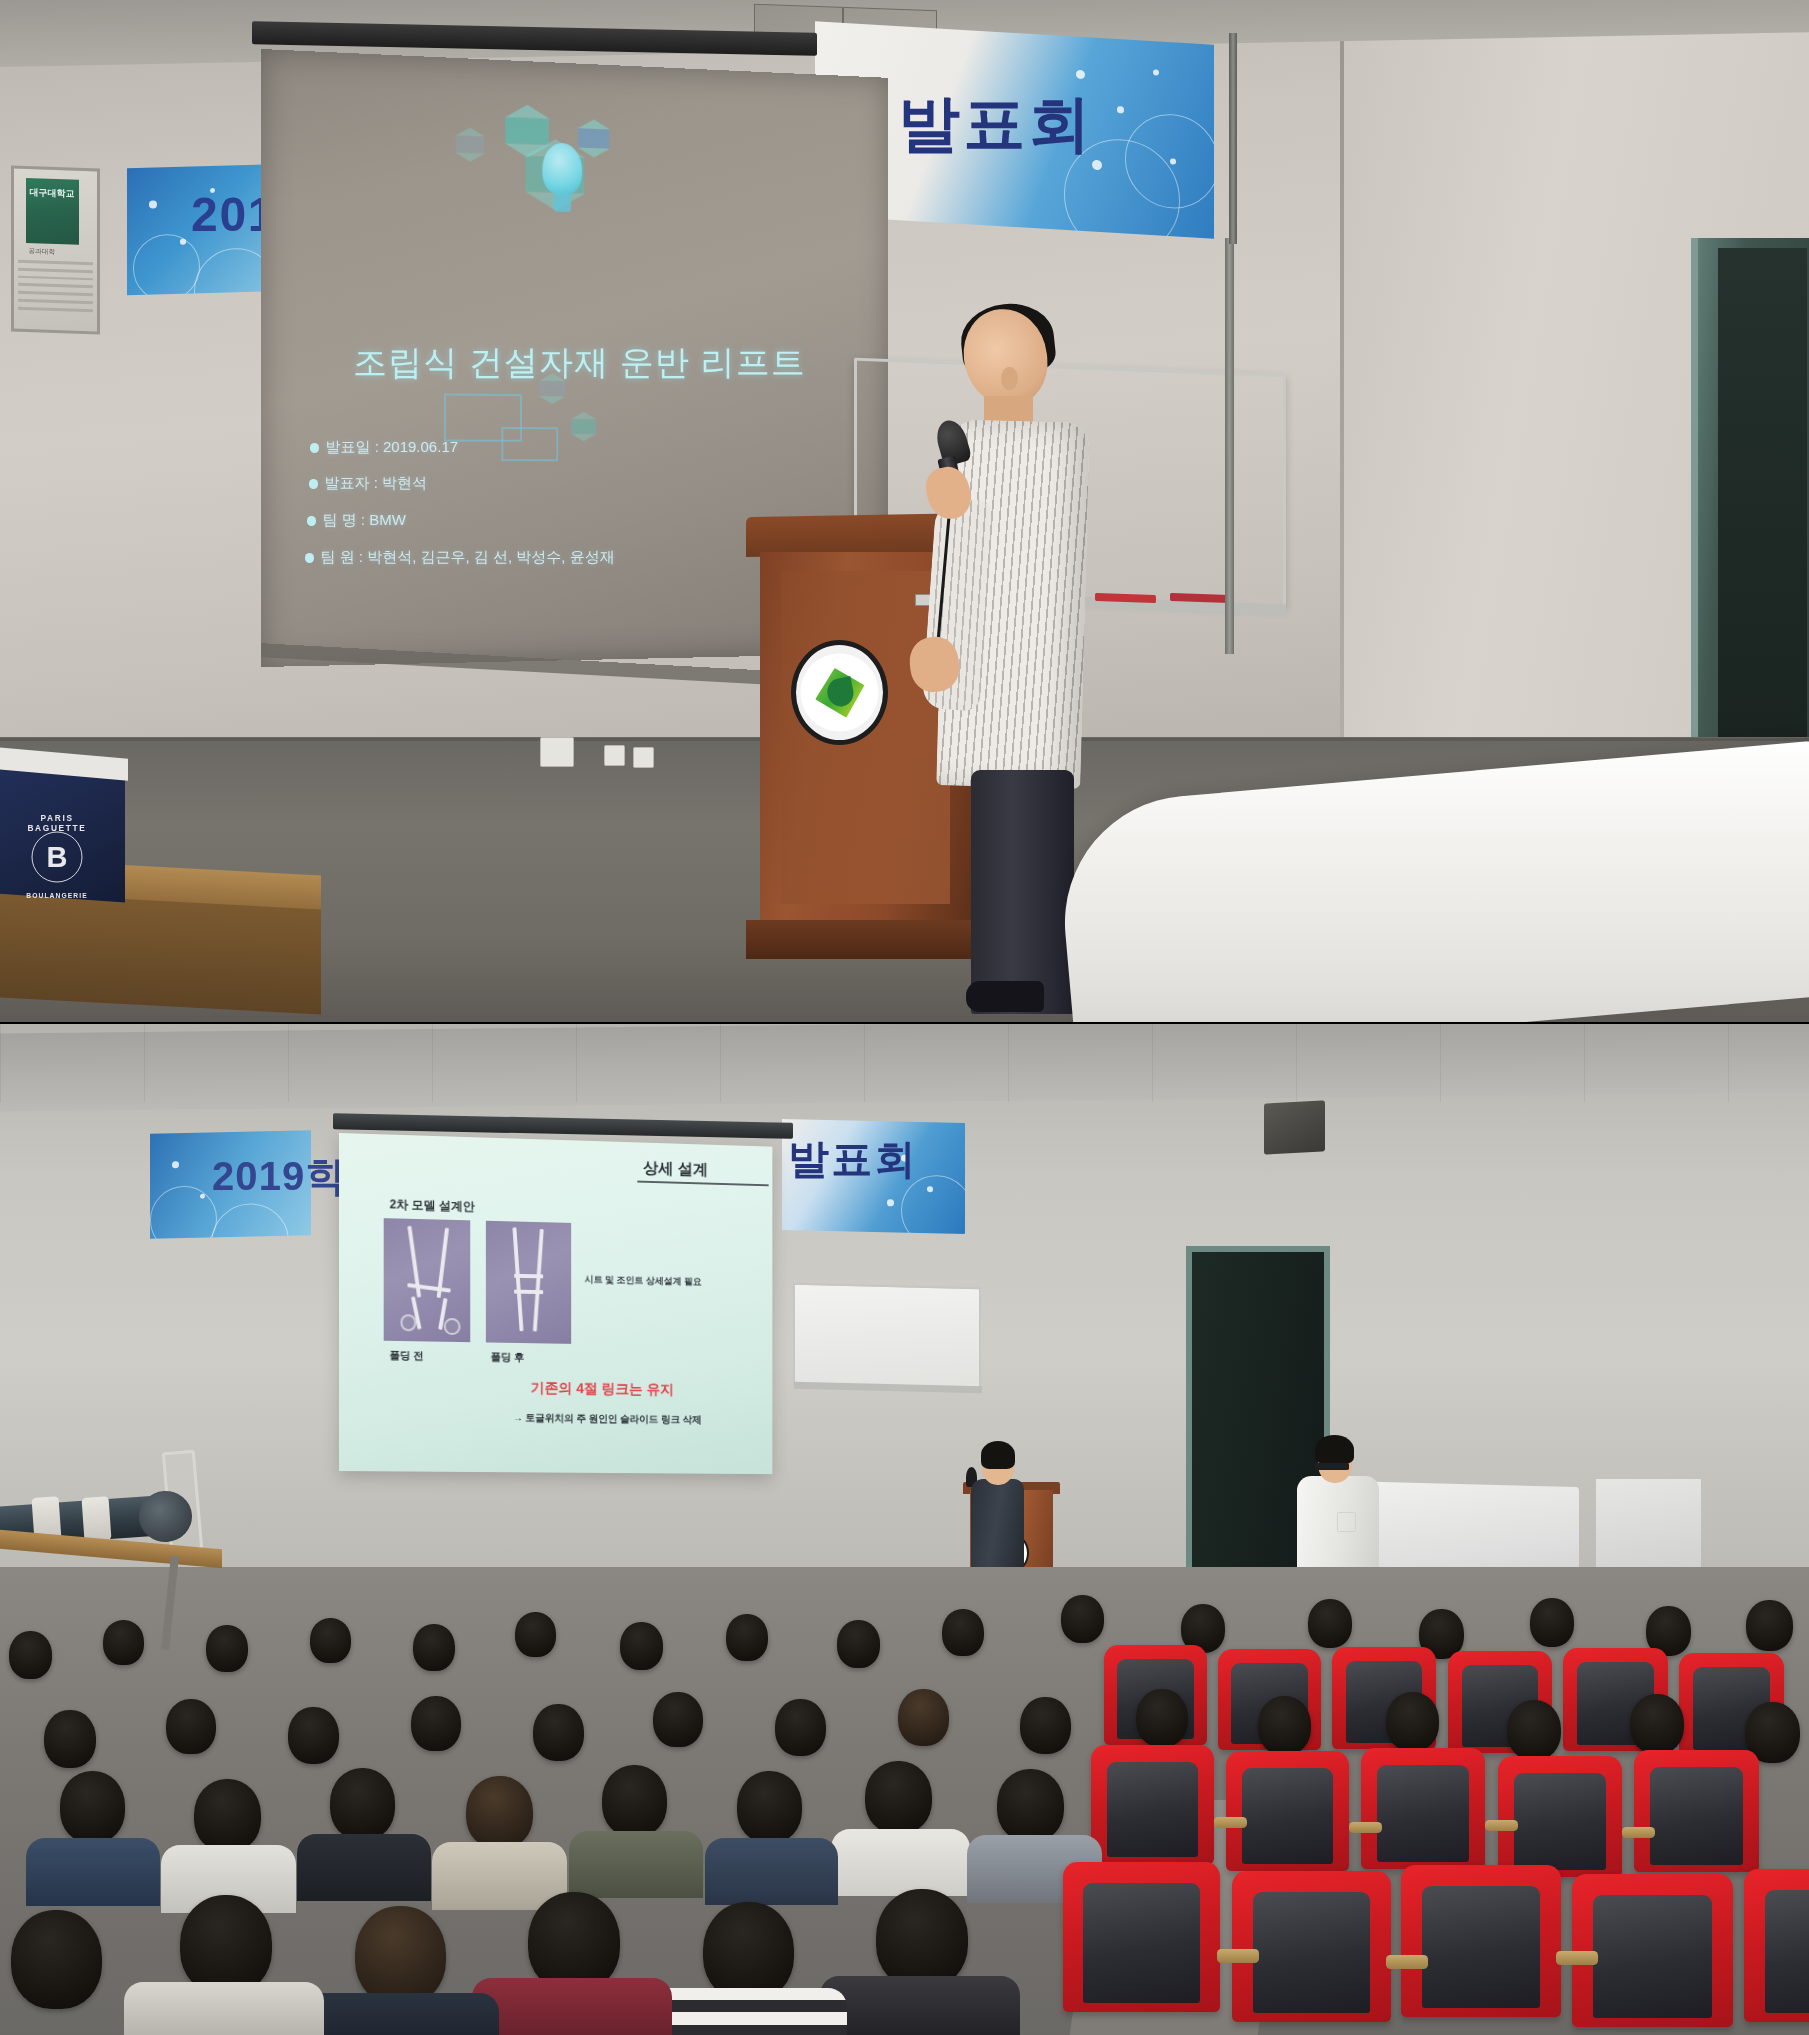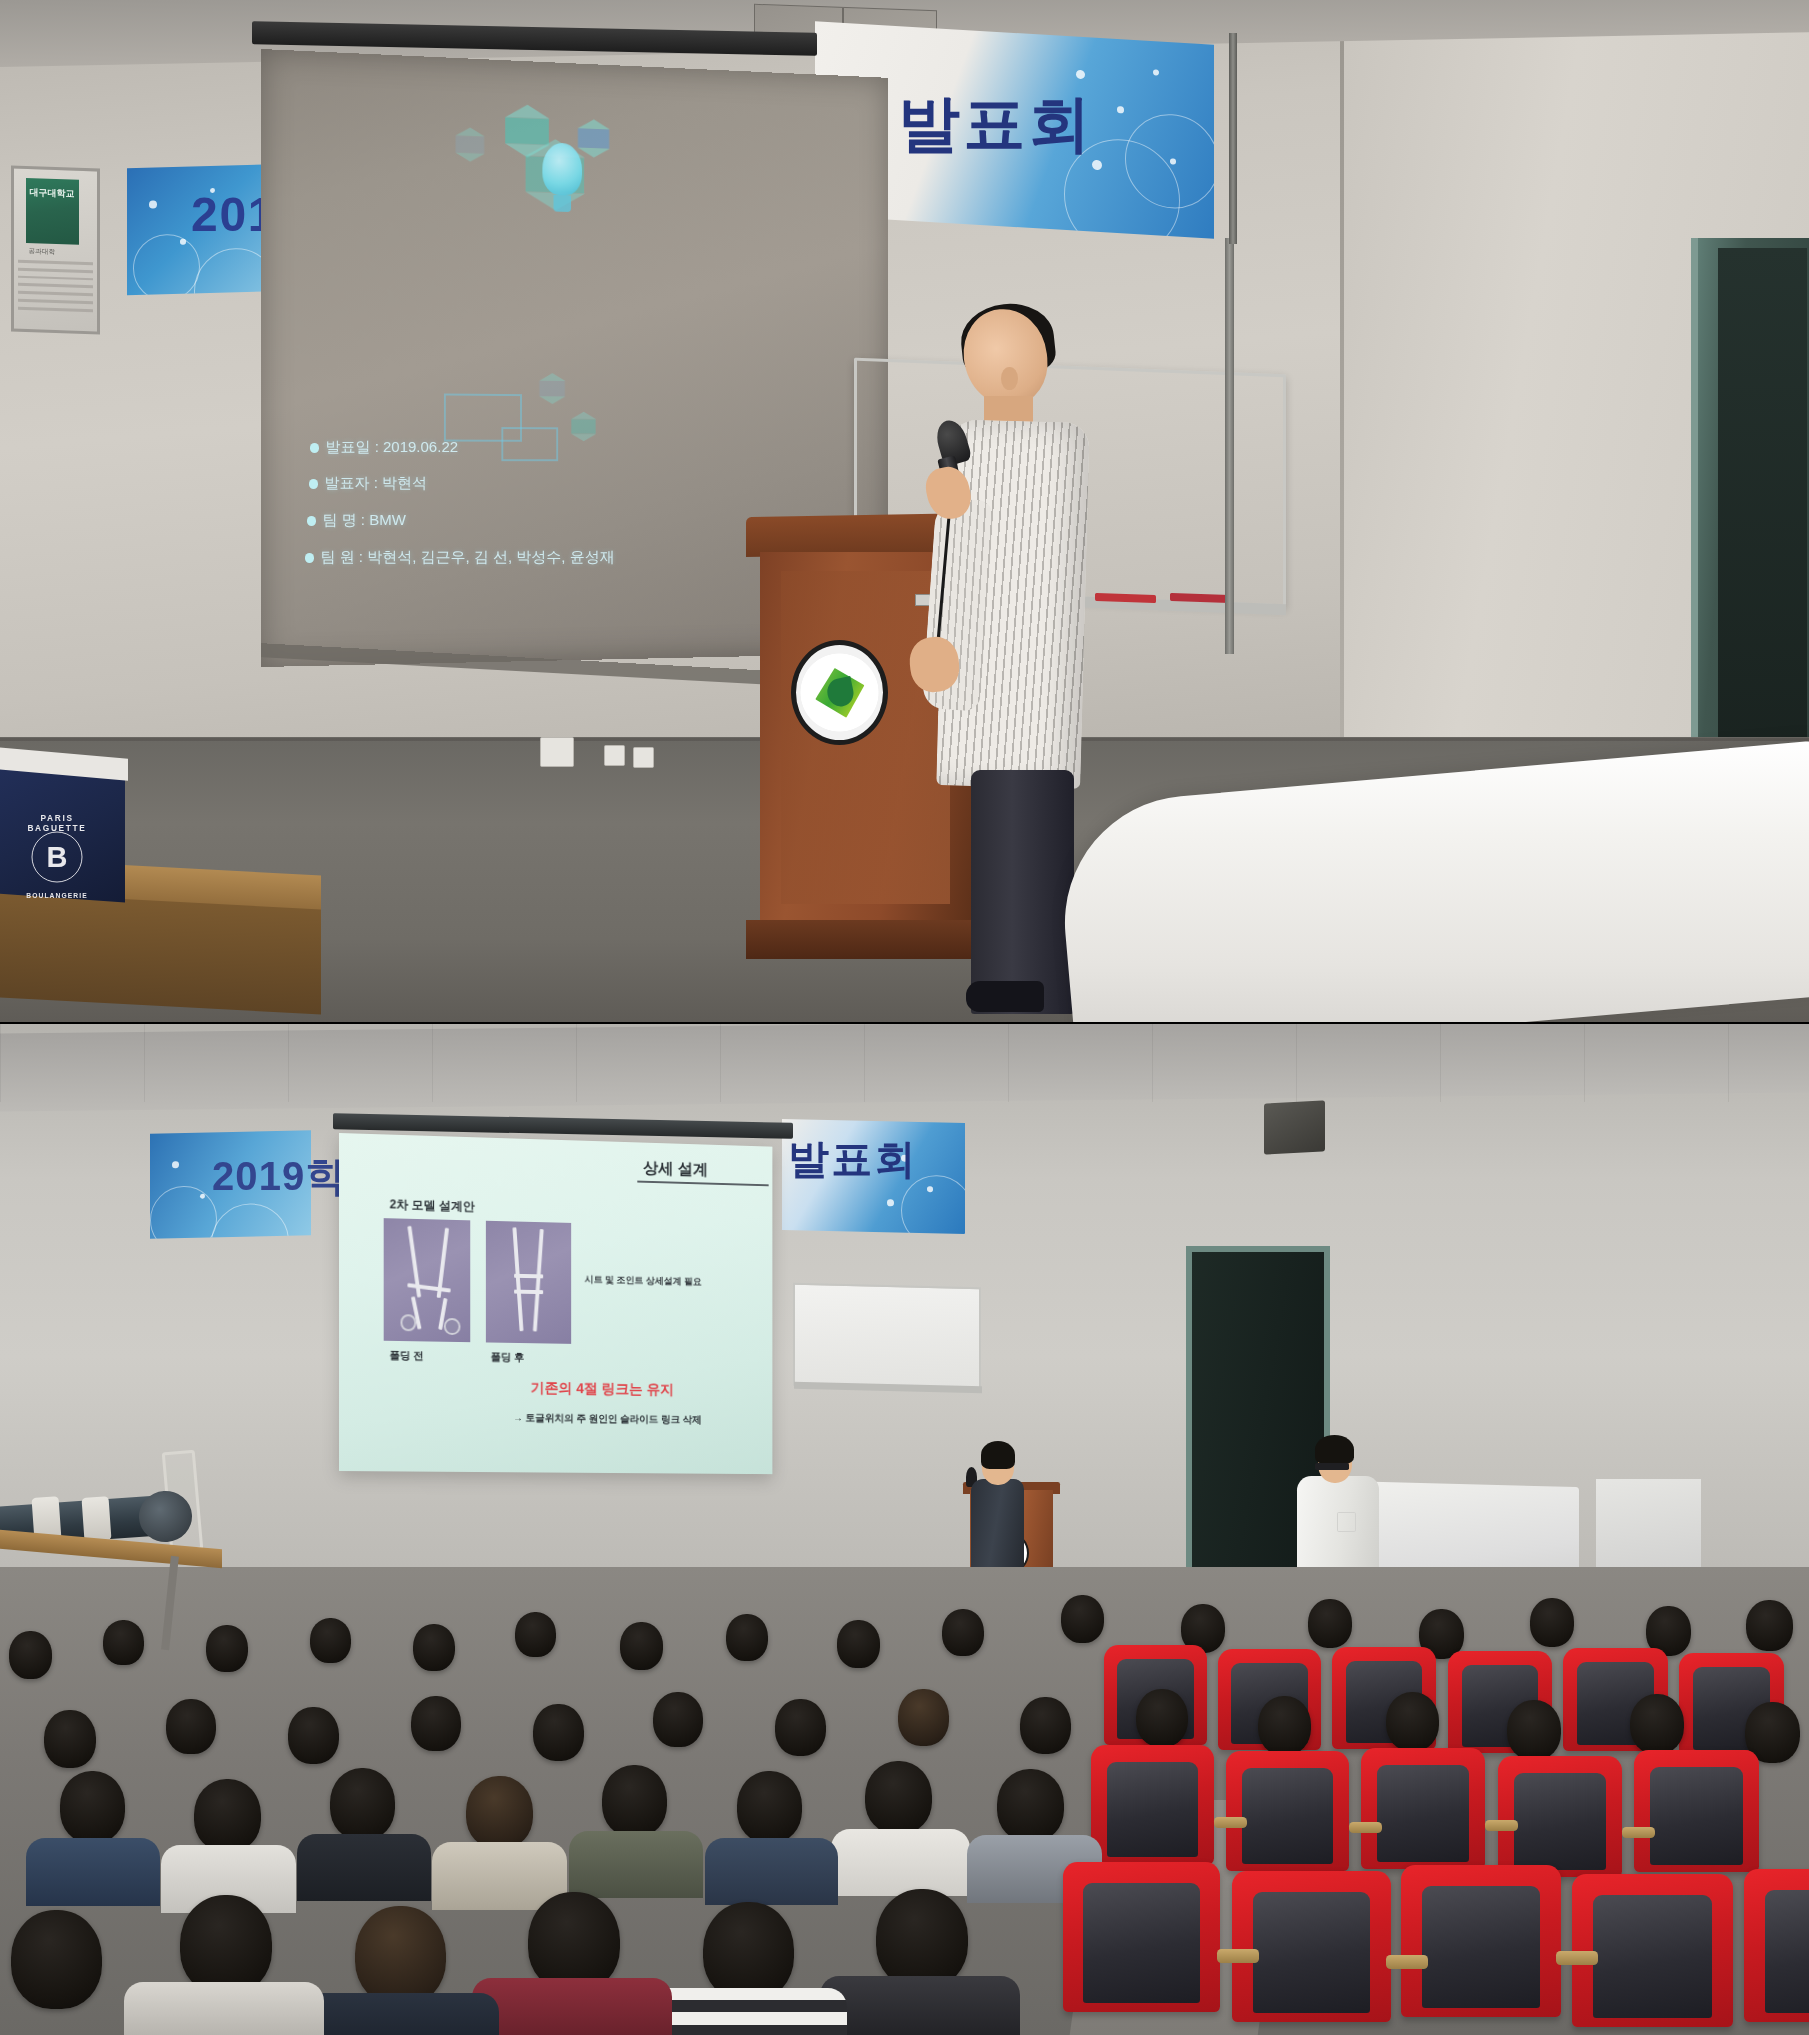--- a/index.html
+++ b/index.html
@@ -634,23 +634,24 @@
         <div class="bulb-base" style="left:123px;top:98px;"></div>
       </div>
       <div class="hexgroup" style="left:172px;top:310px;width:233px;height:177px;">
         <div class="hex outline" style="left:16.6px;top:33px;width:83px;height:49px;"></div>
         <div class="hex dim" style="left:105px;top:11px;transform:scale(.5);"></div>
         <div class="hex outline" style="left:78px;top:67px;width:61px;height:35px;"></div>
         <div class="hex teal" style="left:139px;top:50px;transform:scale(.48);opacity:.35;"></div>
       </div>
     </div>
 
+    <div class="slide-title" style="left:353px;top:340px;">조립식 건설자재 운반 리프트</div>
 
     <div class="slide-bullet" style="left:310px;top:438px;">
-      <span class="dot"></span><span>발표일 : 2019.06.22</span>
+      <span class="dot"></span><span>발표일 : 2019.06.17</span>
     </div>
     <div class="slide-bullet" style="left:309px;top:474px;">
       <span class="dot"></span><span>발표자 : 박현석</span>
     </div>
     <div class="slide-bullet" style="left:307px;top:511px;">
       <span class="dot"></span><span>팀  명 : BMW</span>
     </div>
     <div class="slide-bullet" style="left:305px;top:548px;">
       <span class="dot"></span><span>팀  원 : 박현석, 김근우, 김 선, 박성수, 윤성재</span>
     </div>

